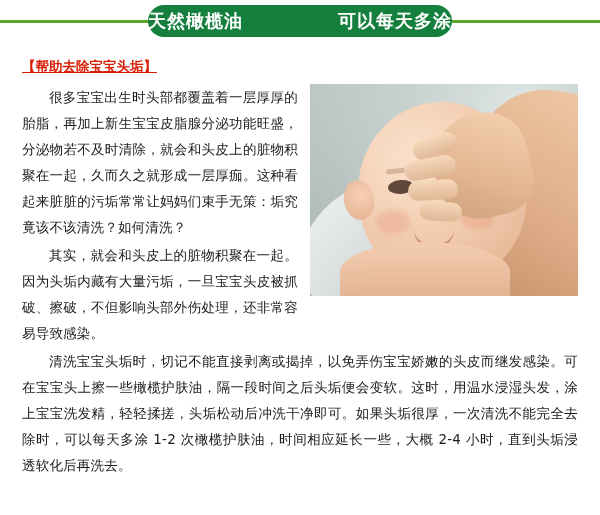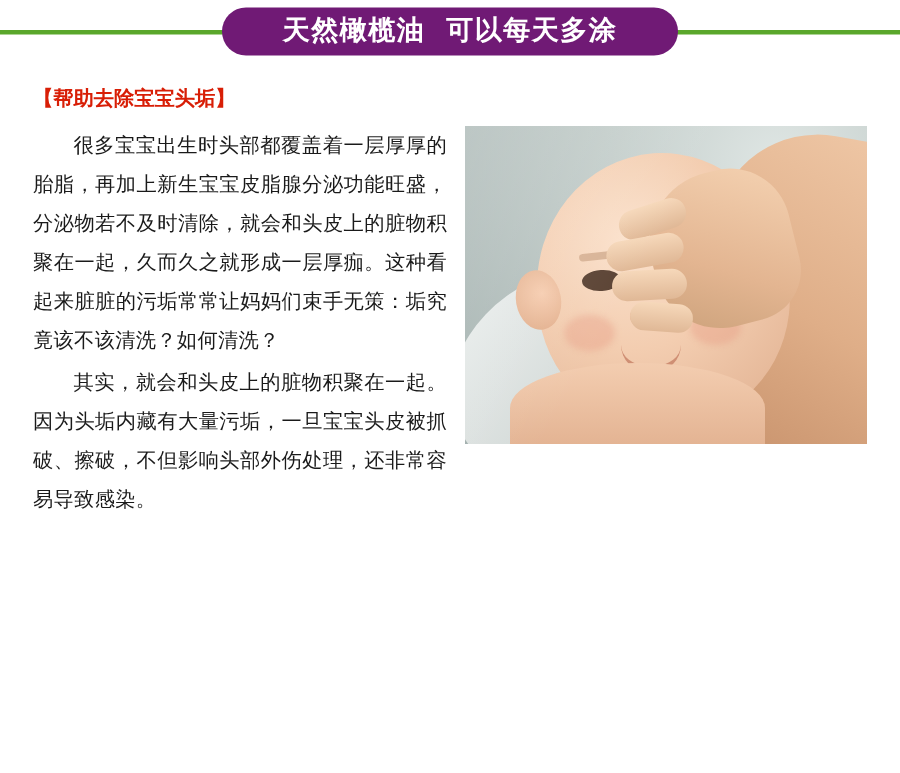--- a/index.html
+++ b/index.html
@@ -36,26 +36,26 @@
   }
   .banner-rule-left { left: 0px; width: 152px; }
   .banner-rule-right { right: 0px; width: 152px; }
 
   .banner-pill {
     position: absolute;
     left: 148px;
     top: 5px;
     width: 304px;
     height: 32px;
-    background: #701a75;
+    background: #15803d;
     border-radius: 16px;
     box-sizing: border-box;
     display: flex;
     align-items: center;
-    justify-content: center;
+    justify-content: space-between;
     gap: 14px;
   }
   .banner-pill .bt {
     color: #ffffff;
     font-size: 18px;
     font-weight: bold;
     letter-spacing: 1px;
     line-height: 1;
     white-space: nowrap;
   }
@@ -65,20 +65,21 @@
     position: relative;
     padding: 8px 22px 0 22px;
   }
 
   .section-title {
     color: #d81e06;
     font-size: 13.5px;
     font-weight: bold;
     margin: 8px 0 10px 0;
     line-height: 1.2;
+    text-decoration: underline;
   }
 
   .photo {
     float: right;
     width: 268px;
     height: 212px;
     margin: 0 0 8px 12px;
     position: relative;
     overflow: hidden;
     background: #cfd8d6;
@@ -262,15 +263,16 @@
       <div class="hand"></div>
       <div class="finger f1"></div>
       <div class="finger f2"></div>
       <div class="finger f3"></div>
       <div class="finger f4"></div>
       <div class="glare"></div>
     </div>
 
     <p class="para p1">很多宝宝出生时头部都覆盖着一层厚厚的胎脂，再加上新生宝宝皮脂腺分泌功能旺盛，分泌物若不及时清除，就会和头皮上的脏物积聚在一起，久而久之就形成一层厚痂。这种看起来脏脏的污垢常常让妈妈们束手无策：垢究竟该不该清洗？如何清洗？</p>
     <p class="para p2">其实，就会和头皮上的脏物积聚在一起。因为头垢内藏有大量污垢，一旦宝宝头皮被抓破、擦破，不但影响头部外伤处理，还非常容易导致感染。</p>
+    <p class="para p3">清洗宝宝头垢时，切记不能直接剥离或揭掉，以免弄伤宝宝娇嫩的头皮而继发感染。可在宝宝头上擦一些橄榄护肤油，隔一段时间之后头垢便会变软。这时，用温水浸湿头发，涂上宝宝洗发精，轻轻揉搓，头垢松动后冲洗干净即可。如果头垢很厚，一次清洗不能完全去除时，可以每天多涂 1-2 次橄榄护肤油，时间相应延长一些，大概 2-4 小时，直到头垢浸透软化后再洗去。</p>
 
   </div>
 </div>
 
 </body></html>

